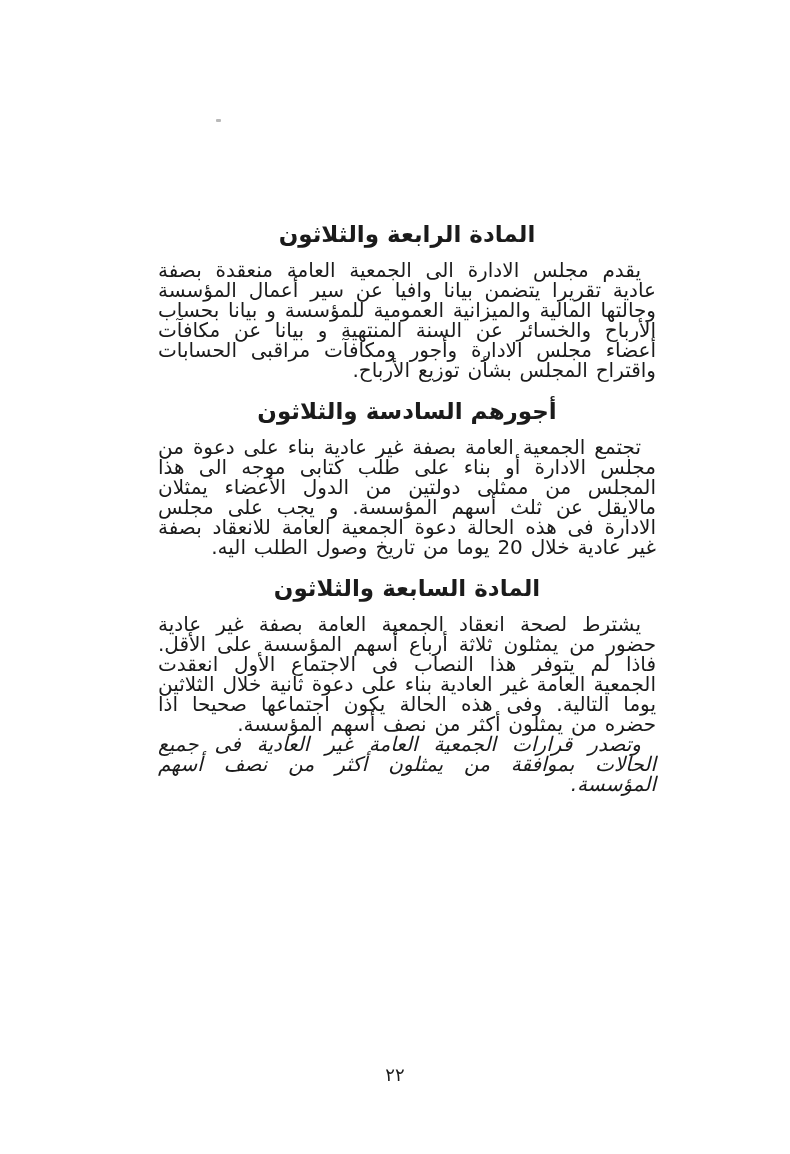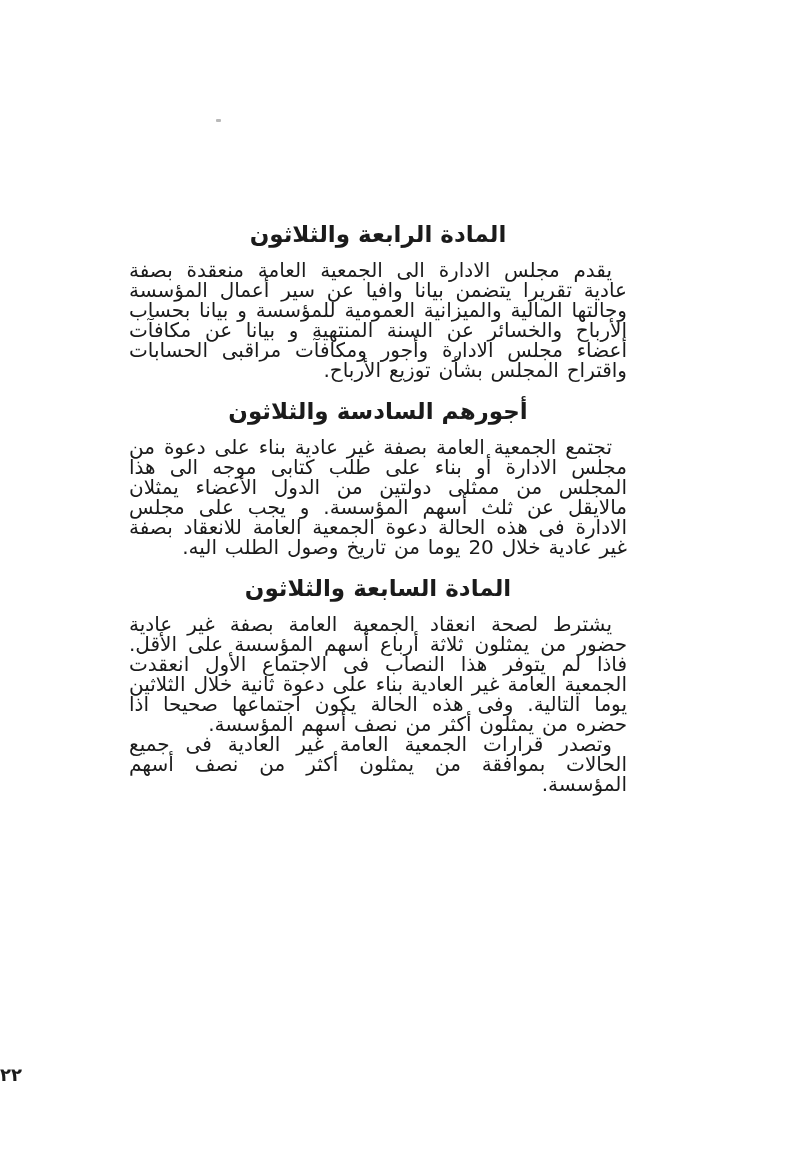--- a/index.html
+++ b/index.html
@@ -22,21 +22,21 @@
     left: 216px;
     top: 119px;
     width: 5px;
     height: 3px;
     background: #b9b9b9;
     border-radius: 1px;
   }
   .content {
     position: absolute;
     top: 219px;
-    right: 163px;
+    right: 134px;
     width: 498px;
     direction: rtl;
   }
   .article {
     margin: 0 0 16px 0;
   }
   .article-heading {
     font-size: 23px;
     font-weight: bold;
     text-align: center;
@@ -47,30 +47,31 @@
   .body-para {
     font-size: 20px;
     line-height: 20px;
     text-align: justify;
     text-indent: 15px;
     margin: 0;
     word-spacing: 1.5px;
   }
   .body-para + .body-para {
     margin-top: 0;
+    font-style: italic;
   }
   .page-number {
     position: absolute;
     top: 1064px;
     left: 0;
     width: 100%;
-    text-align: left;
+    text-align: center;
     direction: rtl;
     font-size: 18px;
-    font-weight: bold;
+    font-weight: normal;
     letter-spacing: 6px;
   }
 </style>
 </head>
 <body>
 
 <div class="page">
 
   <div class="scan-speck"></div>
 

